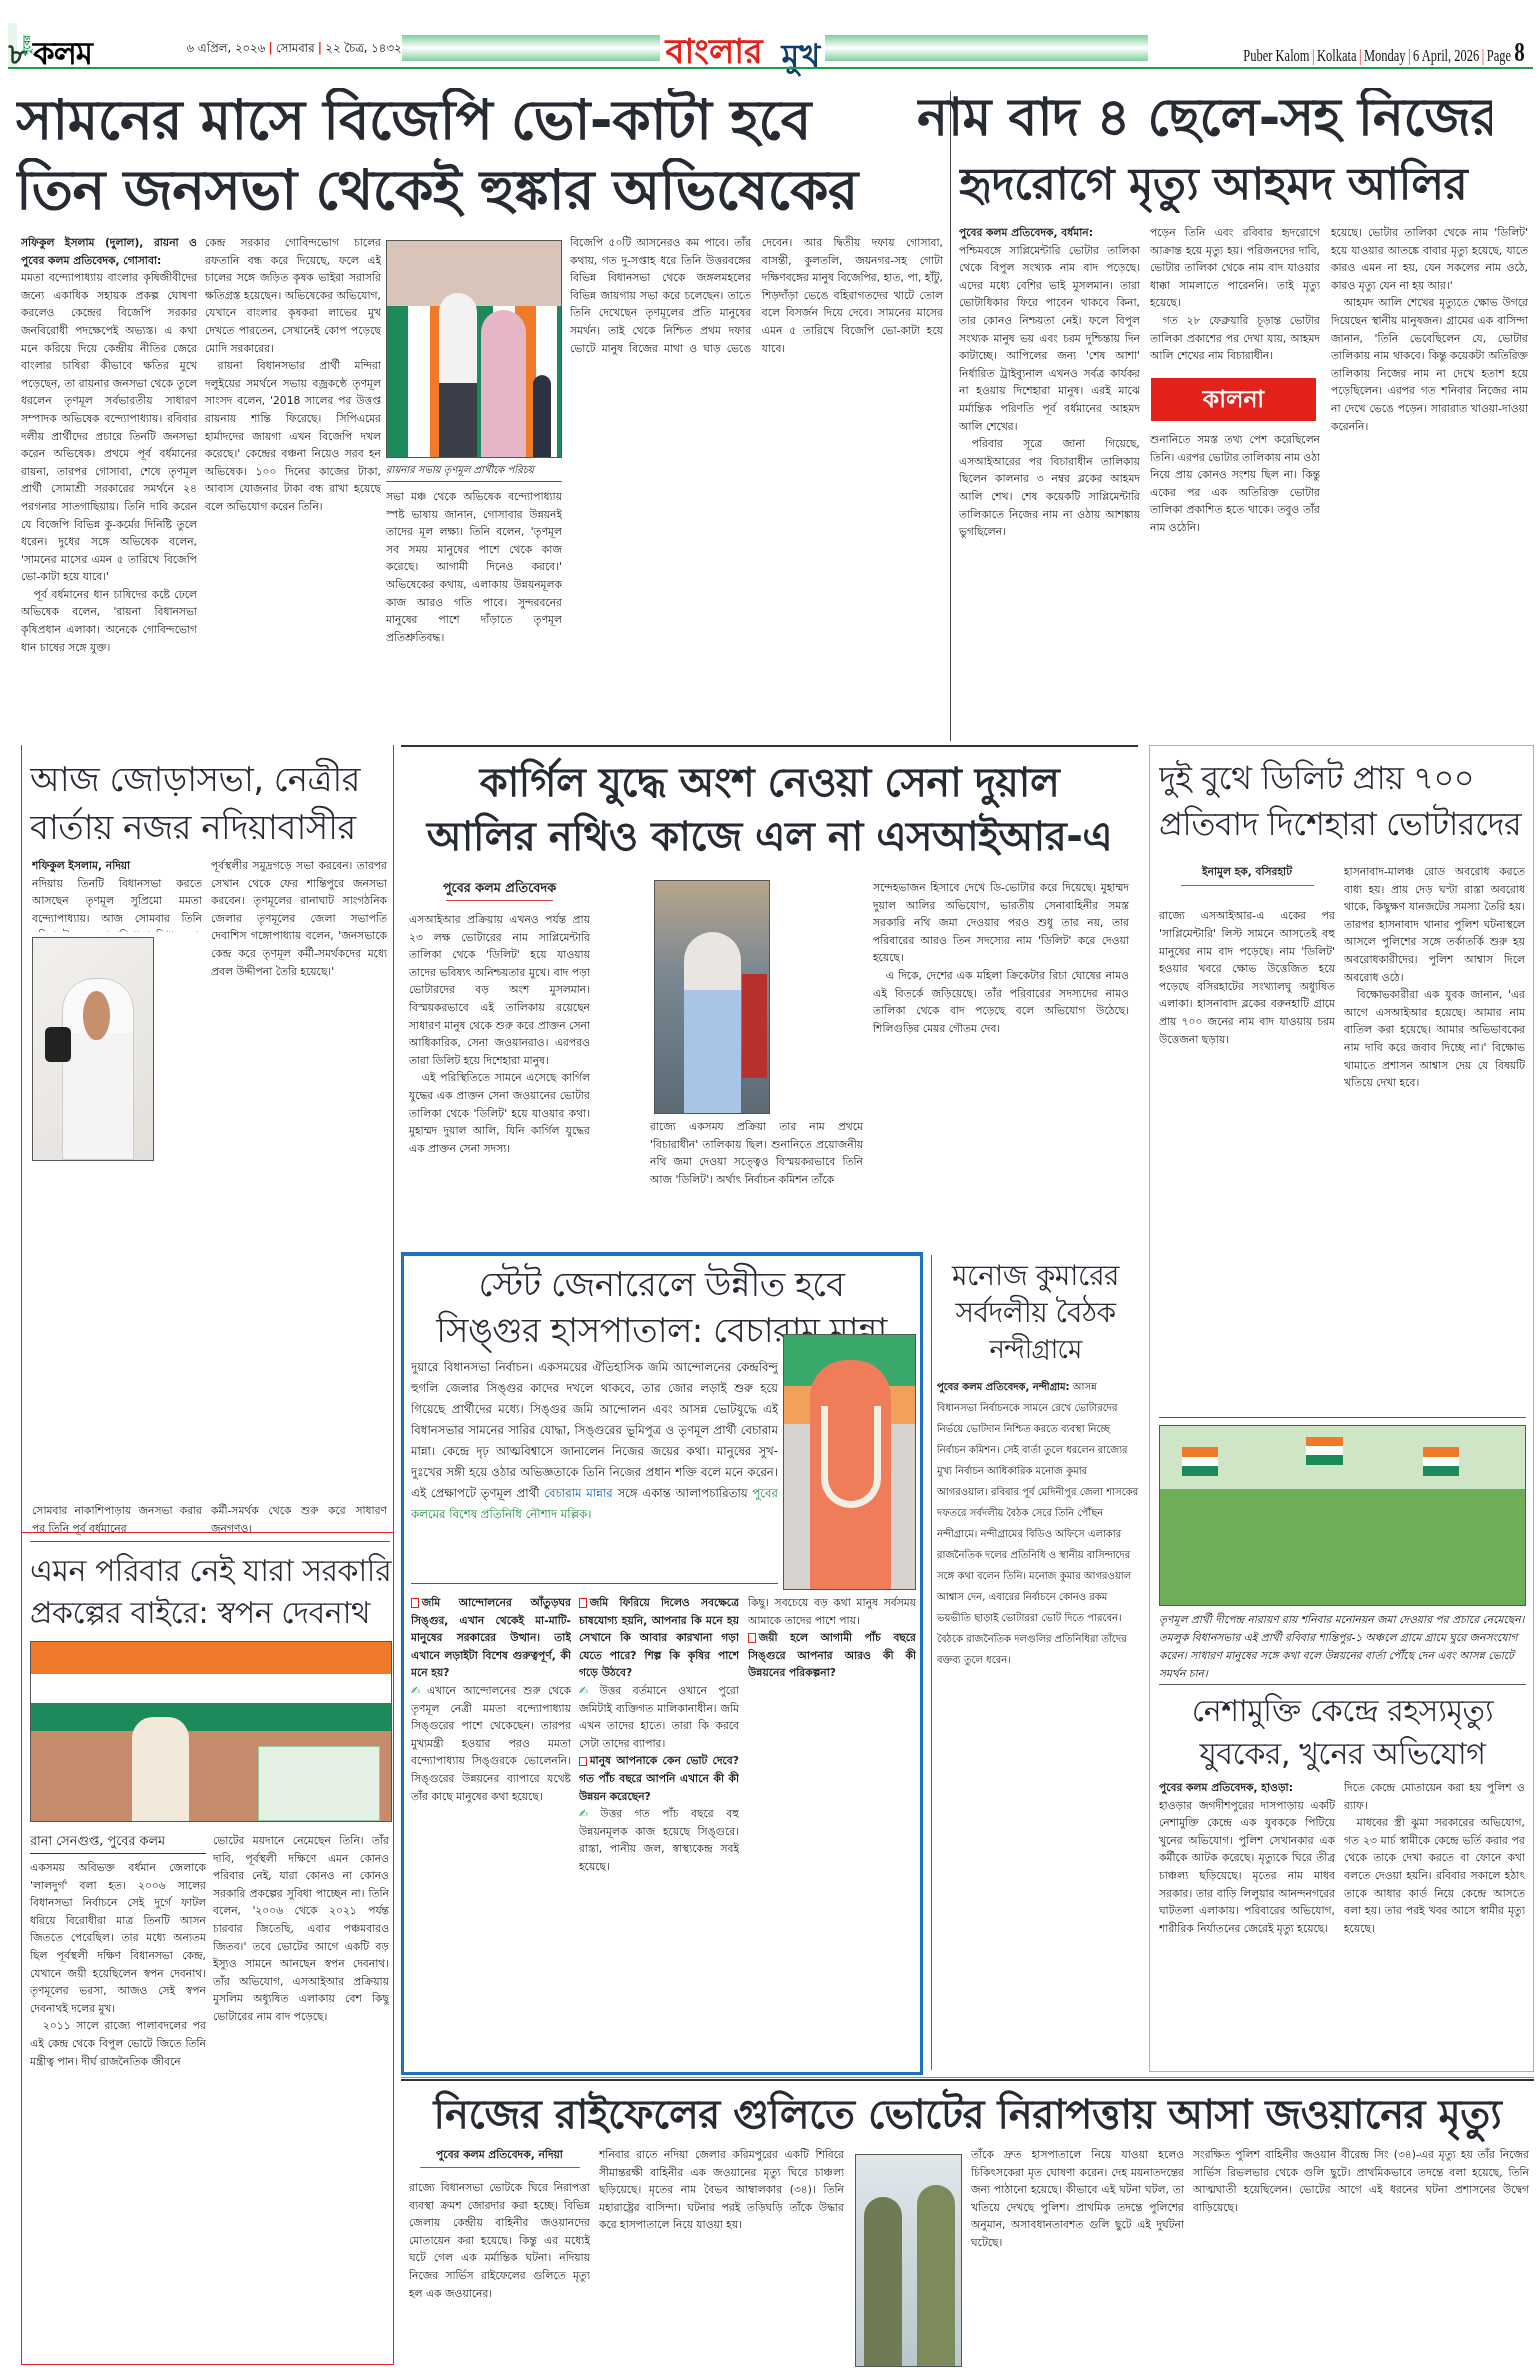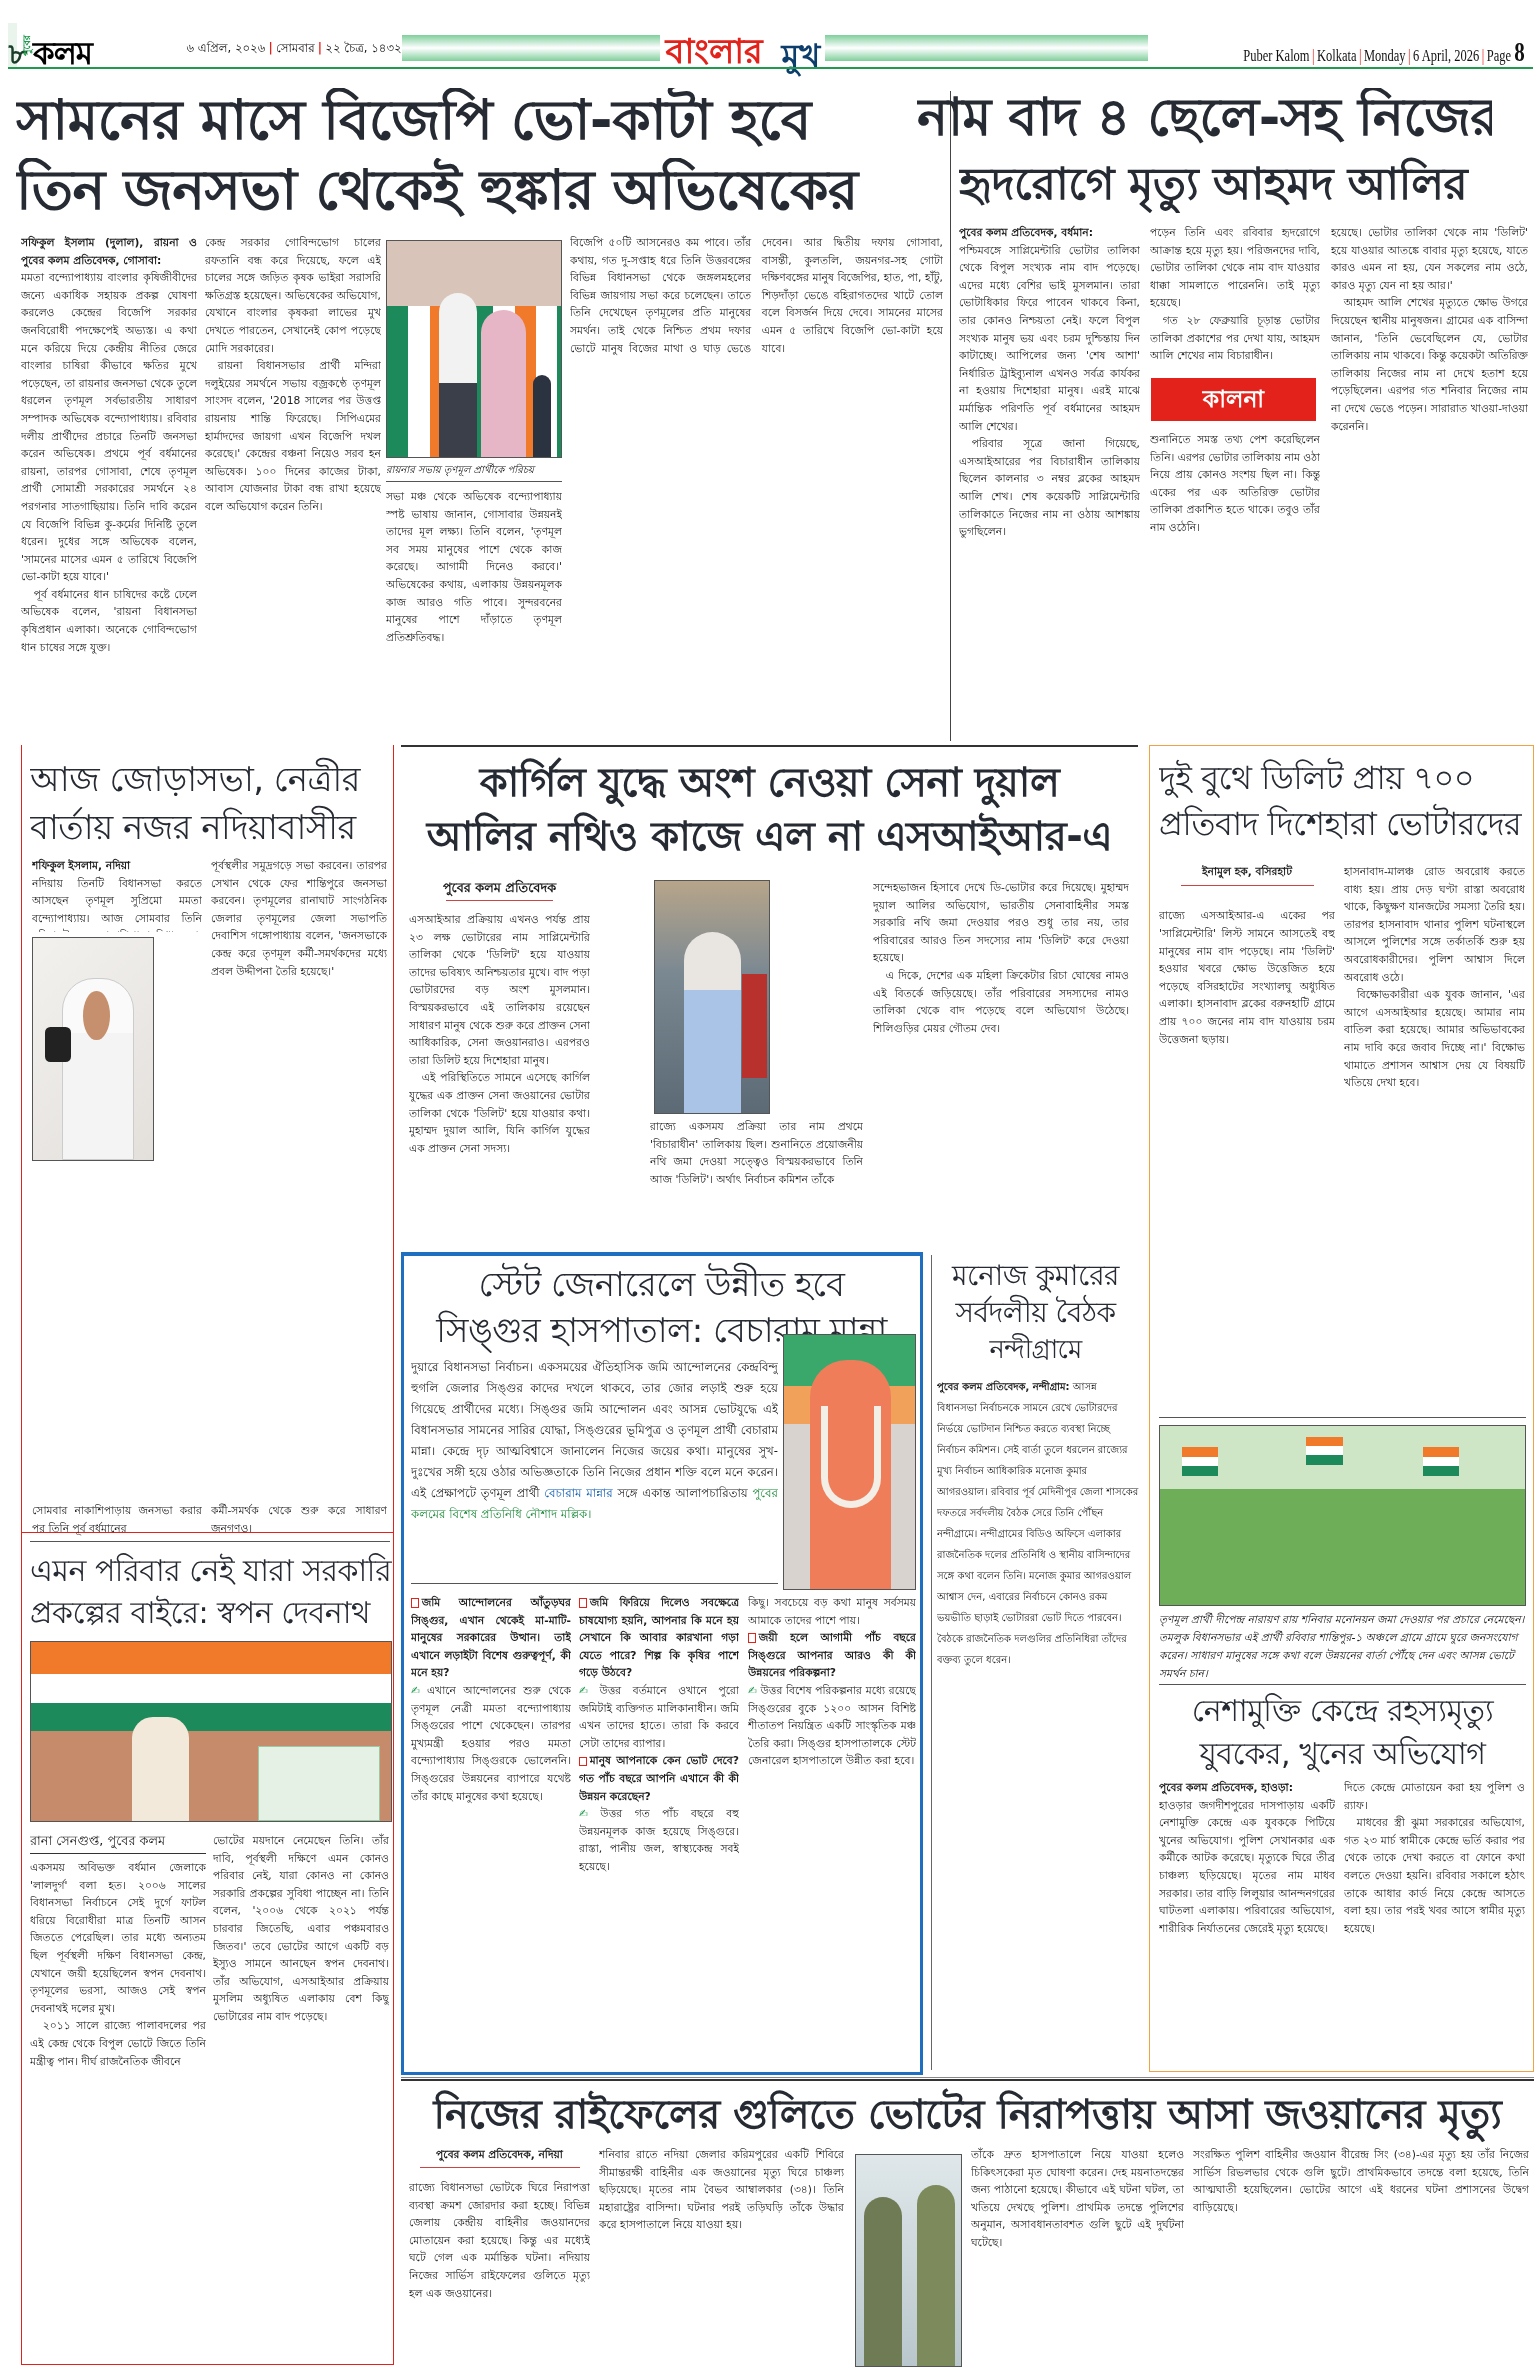--- a/index.html
+++ b/index.html
@@ -267,21 +267,20 @@
 </div>
 <div class="col" style="left:579px; top:1594px; width:160px; height:474px;">
   <p class="noind" style="font-weight:bold;"><span class="q-mark"></span><span>জমি ফিরিয়ে দিলেও সবক্ষেত্রে চাষযোগ্য হয়নি, আপনার কি মনে হয় সেখানে কি আবার কারখানা গড়া যেতে পারে? শিল্প কি কৃষির পাশে গড়ে উঠবে?</span></p>
   <p class="noind"><span class="a-mark">✍</span><span>উত্তর বর্তমানে ওখানে পুরো জমিটাই ব্যক্তিগত মালিকানাধীন। জমি এখন তাদের হাতে। তারা কি করবে সেটা তাদের ব্যাপার।</span></p>
   <p class="noind" style="font-weight:bold;"><span class="q-mark"></span><span>মানুষ আপনাকে কেন ভোট দেবে? গত পাঁচ বছরে আপনি এখানে কী কী উন্নয়ন করেছেন?</span></p>
   <p class="noind"><span class="a-mark">✍</span><span>উত্তর গত পাঁচ বছরে বহু উন্নয়নমূলক কাজ হয়েছে সিঙ্গুরে। রাস্তা, পানীয় জল, স্বাস্থ্যকেন্দ্র সবই হয়েছে।</span></p>
 </div>
 <div class="col" style="left:748px; top:1594px; width:168px; height:474px;">
   <p class="noind">কিছু। সবচেয়ে বড় কথা মানুষ সর্বসময় আমাকে তাদের পাশে পায়।</p>
   <p class="noind" style="font-weight:bold;"><span class="q-mark"></span><span>জয়ী হলে আগামী পাঁচ বছরে সিঙ্গুরে আপনার আরও কী কী উন্নয়নের পরিকল্পনা?</span></p>
-  <p class="noind"><span class="a-mark">✍</span><span>উত্তর বিশেষ পরিকল্পনার মধ্যে রয়েছে সিঙ্গুরের বুকে ১২০০ আসন বিশিষ্ট শীতাতপ নিয়ন্ত্রিত একটি সাংস্কৃতিক মঞ্চ তৈরি করা। সিঙ্গুর হাসপাতালকে স্টেট জেনারেল হাসপাতালে উন্নীত করা হবে।</span></p>
 </div>
 
 <div class="hl hl-light hl-center" style="left:929px; top:1257px; width:213px; font-size:28px; line-height:37px;">মনোজ কুমারের</div>
 <div class="hl hl-light hl-center" style="left:929px; top:1294px; width:213px; font-size:28px; line-height:37px;">সর্বদলীয় বৈঠক</div>
 <div class="hl hl-light hl-center" style="left:929px; top:1331px; width:213px; font-size:25.6px; line-height:37px;">নন্দীগ্রামে</div>
 <div class="col" style="left:937px; top:1376px; width:202px; height:692px; font-size:10px; line-height:21px; text-align:left;">
   <p class="noind"><span class="byline">পুবের কলম প্রতিবেদক, নন্দীগ্রাম:</span> <span>আসন্ন বিধানসভা নির্বাচনকে সামনে রেখে ভোটারদের নির্ভয়ে ভোটদান নিশ্চিত করতে ব্যবস্থা নিচ্ছে নির্বাচন কমিশন। সেই বার্তা তুলে ধরলেন রাজ্যের মুখ্য নির্বাচন আধিকারিক মনোজ কুমার আগরওয়াল। রবিবার পূর্ব মেদিনীপুর জেলা শাসকের দফতরে সর্বদলীয় বৈঠক সেরে তিনি পৌঁছন নন্দীগ্রামে। নন্দীগ্রামের বিডিও অফিসে এলাকার রাজনৈতিক দলের প্রতিনিধি ও স্থানীয় বাসিন্দাদের সঙ্গে কথা বলেন তিনি। মনোজ কুমার আগরওয়াল আশ্বাস দেন, এবারের নির্বাচনে কোনও রকম ভয়ভীতি ছাড়াই ভোটাররা ভোট দিতে পারবেন। বৈঠকে রাজনৈতিক দলগুলির প্রতিনিধিরা তাঁদের বক্তব্য তুলে ধরেন।</span></p>
 </div>
 <div class="vrule" style="left:931px; top:1255px; height:815px; background:#666;"></div>
 

